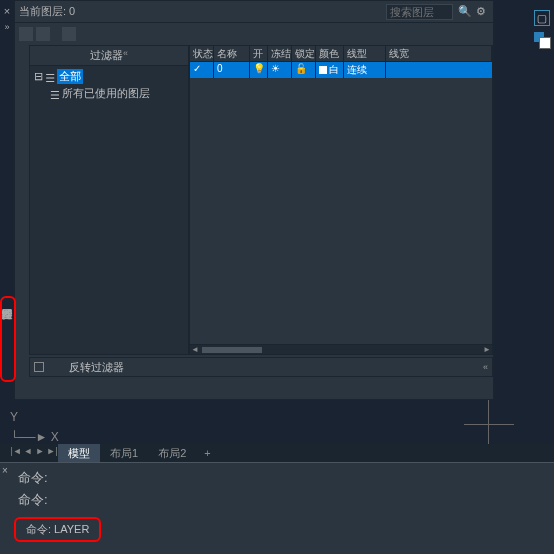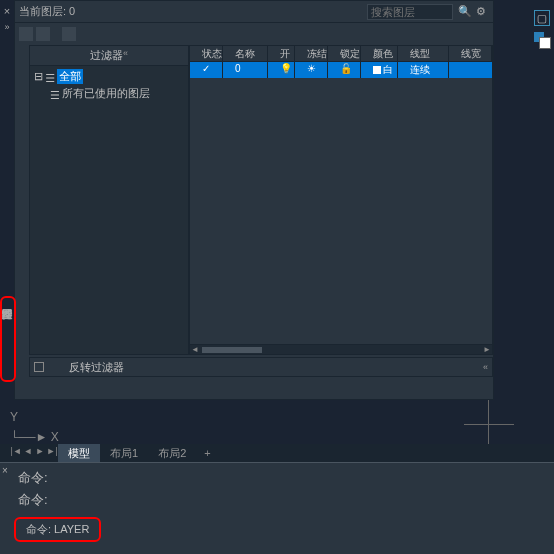--- a/index.html
+++ b/index.html
@@ -1,38 +1,38 @@
 <!DOCTYPE html>
 <html><head>
 <meta charset="utf-8">
 <style>
 * { margin: 0; padding: 0; box-sizing: border-box; font-family: "Microsoft YaHei", sans-serif; }
 body { background: #1a2332; width: 554px; height: 554px; overflow: hidden; position: relative; color: #c0c0c0; font-size: 11px; }
 .panel { position: absolute; left: 14px; top: 0; width: 480px; height: 400px; background: #2a3540; border: 1px solid #1a2530; }
 .titlebar { display: flex; align-items: center; height: 22px; background: #2a3540; border-bottom: 1px solid #1a2530; padding: 0 4px; }
 .current-layer { flex: 1; color: #b0b0b0; }
-.search-box { width: 86px; height: 16px; background: #1f2a35; border: 1px solid #3a4550; color: #888; padding: 0 3px; margin-right: 4px; font-size: 11px; }
+.search-box { width: 67px; height: 16px; background: #1f2a35; border: 1px solid #3a4550; color: #888; padding: 0 3px; margin-right: 4px; font-size: 11px; }
 .icon-btn { width: 14px; height: 14px; display: inline-flex; align-items: center; justify-content: center; cursor: pointer; color: #aaa; margin: 0 1px; }
 .toolbar-row { display: flex; align-items: center; height: 22px; padding: 0 4px; gap: 3px; }
 .tb-icon { width: 14px; height: 14px; background: #3a4550; display: inline-block; }
 .close-x { position: absolute; left: 0; top: 0; width: 14px; height: 22px; color: #aaa; text-align: center; line-height: 22px; cursor: pointer; }
 .collapse-arrows { position: absolute; left: 0; top: 22px; width: 14px; color: #aaa; text-align: center; font-size: 9px; }
 .vertical-label { position: absolute; left: 0; top: 300px; width: 14px; writing-mode: vertical-rl; color: #aaa; font-size: 11px; }
 .red-box1 { position: absolute; left: 0; top: 296px; width: 16px; height: 86px; border: 2px solid red; border-radius: 6px; z-index: 10; }
 .main-area { position: absolute; left: 14px; top: 44px; right: 0; bottom: 44px; display: flex; }
 .filter-pane { width: 160px; border: 1px solid #1a2530; display: flex; flex-direction: column; }
 .filter-header { background: #2a3540; padding: 2px 4px; display: flex; justify-content: center; border-bottom: 1px solid #1a2530; }
 .tree { flex: 1; padding: 2px 4px; background: #232e38; }
 .tree-item { display: flex; align-items: center; gap: 2px; padding: 1px 0; }
 .tree-sel { background: #0078d7; color: #fff; padding: 0 2px; }
 .tree-child { padding-left: 16px; }
 .tree-icon { width: 10px; height: 10px; display: inline-block; }
 .list-pane { flex: 1; border: 1px solid #1a2530; display: flex; flex-direction: column; }
 .list-header { display: flex; background: #2a3540; border-bottom: 1px solid #1a2530; height: 16px; }
-.col { border-right: 1px solid #1a2530; padding: 1px 3px; font-size: 10px; white-space: nowrap; overflow: hidden; margin-left: 9px; }
+.col { border-right: 1px solid #1a2530; padding: 1px 3px; font-size: 10px; white-space: nowrap; overflow: hidden; }
 .c-status{width:24px}.c-name{width:36px}.c-on{width:18px}.c-freeze{width:24px}.c-lock{width:24px}.c-color{width:28px}.c-ltype{width:42px}.c-lw{flex:1}
 .list-row { display: flex; background: #0078d7; color: #fff; height: 16px; }
 .color-swatch { width: 8px; height: 8px; background: #fff; display: inline-block; margin-right: 2px; vertical-align: middle; }
 .scroll-h { height: 10px; background: #1f2a35; border-top: 1px solid #1a2530; display: flex; align-items: center; }
 .scroll-thumb { width: 60px; height: 6px; background: #4a5560; margin-left: 2px; }
 .scroll-arrow { width: 10px; text-align: center; color: #888; font-size: 8px; }
 .invert-row { position: absolute; left: 14px; bottom: 22px; right: 0; height: 20px; border: 1px solid #1a2530; display: flex; align-items: center; padding: 0 4px; background: #2a3540; gap: 21px; }
 .checkbox { width: 10px; height: 10px; border: 1px solid #888; margin-right: 4px; }
 .status-bar { position: absolute; left: 14px; bottom: 2px; right: 0; height: 18px; padding: 2px 4px; background: #2a3540; border-top: 1px solid #1a2530; }
 .coord-area { position: absolute; left: 10px; top: 410px; color: #888; }

